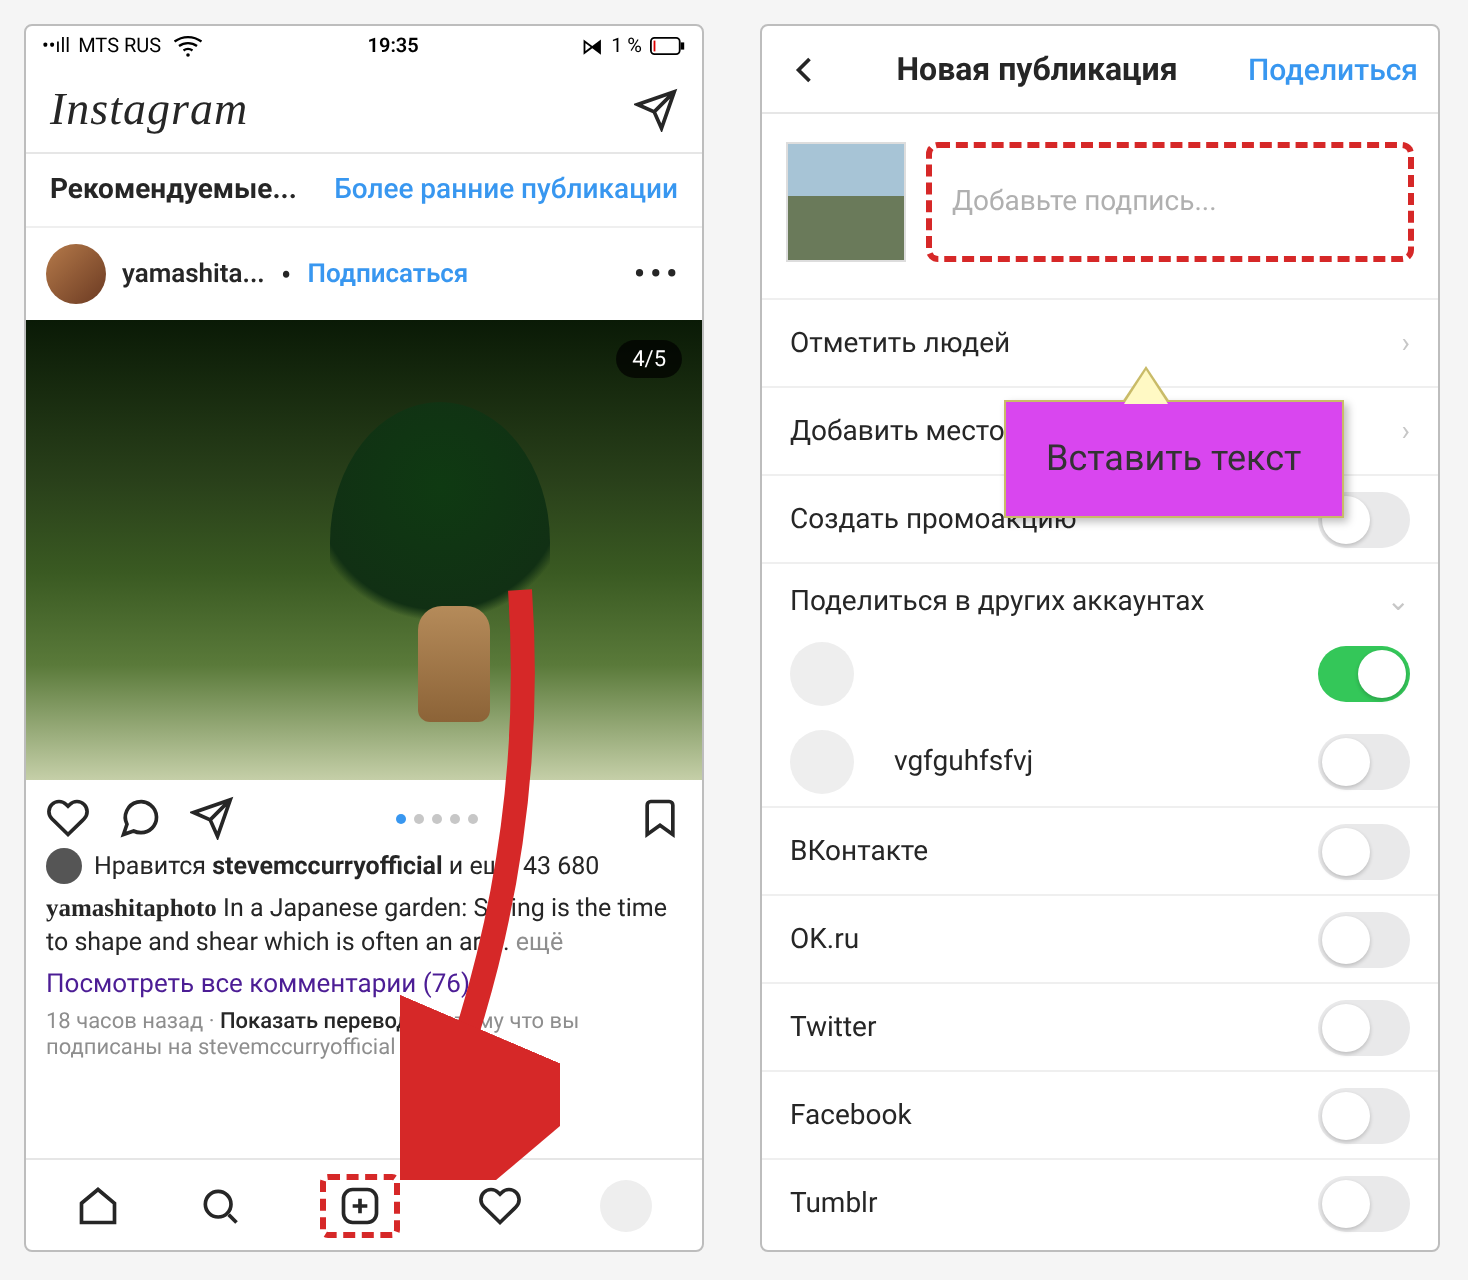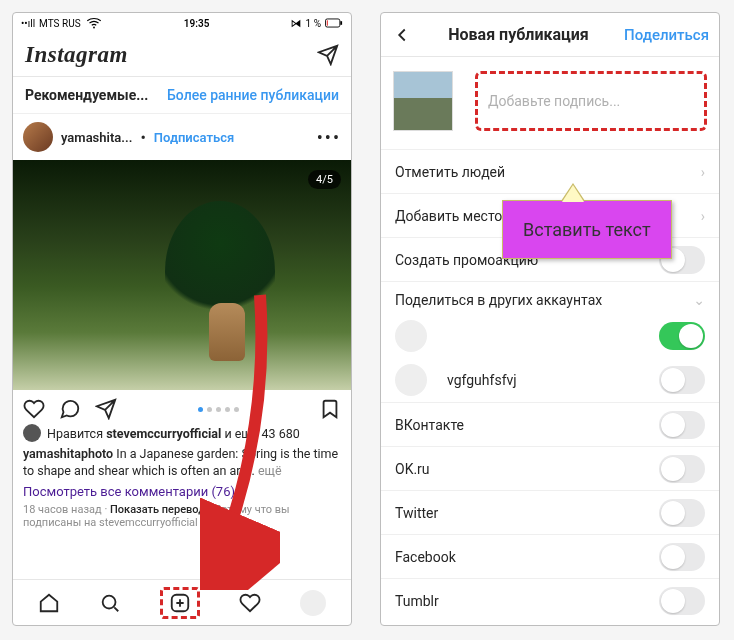--- a/index.html
+++ b/index.html
@@ -43,21 +43,21 @@
     border-bottom: 1px solid #e6e6e6;
     display: flex;
     justify-content: space-between;
     align-items: center;
     padding: 0 12px;
   }
   .logo {
     font-family: "Brush Script MT", cursive;
     font-style: italic;
     font-size: 23px;
-    font-weight: 700;
+    font-weight: 400;
     letter-spacing: 0.5px;
   }
   .recommend-row {
     display: flex;
     justify-content: space-between;
     align-items: center;
     padding: 10px 12px;
     font-size: 14px;
     border-bottom: 1px solid #efefef;
   }
@@ -101,21 +101,21 @@
   }
   .actions {
     display:flex; align-items:center; padding:8px 10px 2px;
     gap:14px;
   }
   .actions .spacer { flex:1; display:flex; justify-content:center; gap:4px;}
   .dot-page { width:5px; height:5px; border-radius:50%; background:#c7c7c7; }
   .dot-page.active { background:#3897f0; }
   .likes-row { padding: 2px 10px; font-size:12.5px; display:flex; align-items:center; gap:6px;}
   .caption { padding: 2px 10px; font-size:12.5px; line-height:1.35; color:#262626;}
-  .caption .user { font-weight:600; }
+  .caption .user { font-weight:600;font-family:Liberation Serif, serif; }
   .more { color:#8e8e8e; }
   .comments-link { padding:2px 10px; font-size:13px; color:#4c1d95; }
   .time-row { padding:2px 10px 6px; font-size:11px; color:#8e8e8e; }
   .time-row .dark { color:#262626; font-weight:500; }
   .tabbar {
     margin-top:auto;
     height:46px;
     border-top:1px solid #e6e6e6;
     display:flex; align-items:center; justify-content:space-around;
     padding:0 6px;
@@ -128,21 +128,21 @@
   }
 
   
   .navbar {
     height:44px; display:flex; align-items:center; justify-content:space-between;
     padding:0 10px; border-bottom:1px solid #e6e6e6;
   }
   .nav-title { font-size:16px; font-weight:700; }
   .nav-share { color:#3897f0; font-size:15px; font-weight:500; }
   .compose-row {
-    display:flex; padding:14px 12px 18px; gap:22px; align-items:flex-start;
+    display:flex; padding:14px 12px 18px; gap:10px; align-items:flex-start;
   }
   .thumb {
     width:60px; height:60px;
     background: linear-gradient(180deg,#a7c4d6 45%, #6a7a5a 45%, #6a7a5a 100%);
     border:1px solid #ddd;
   }
   .caption-box {
     flex:1; height:60px;
     display:flex; align-items:center; padding:6px 10px;
     color:#b0b0b0; font-size:14px;

